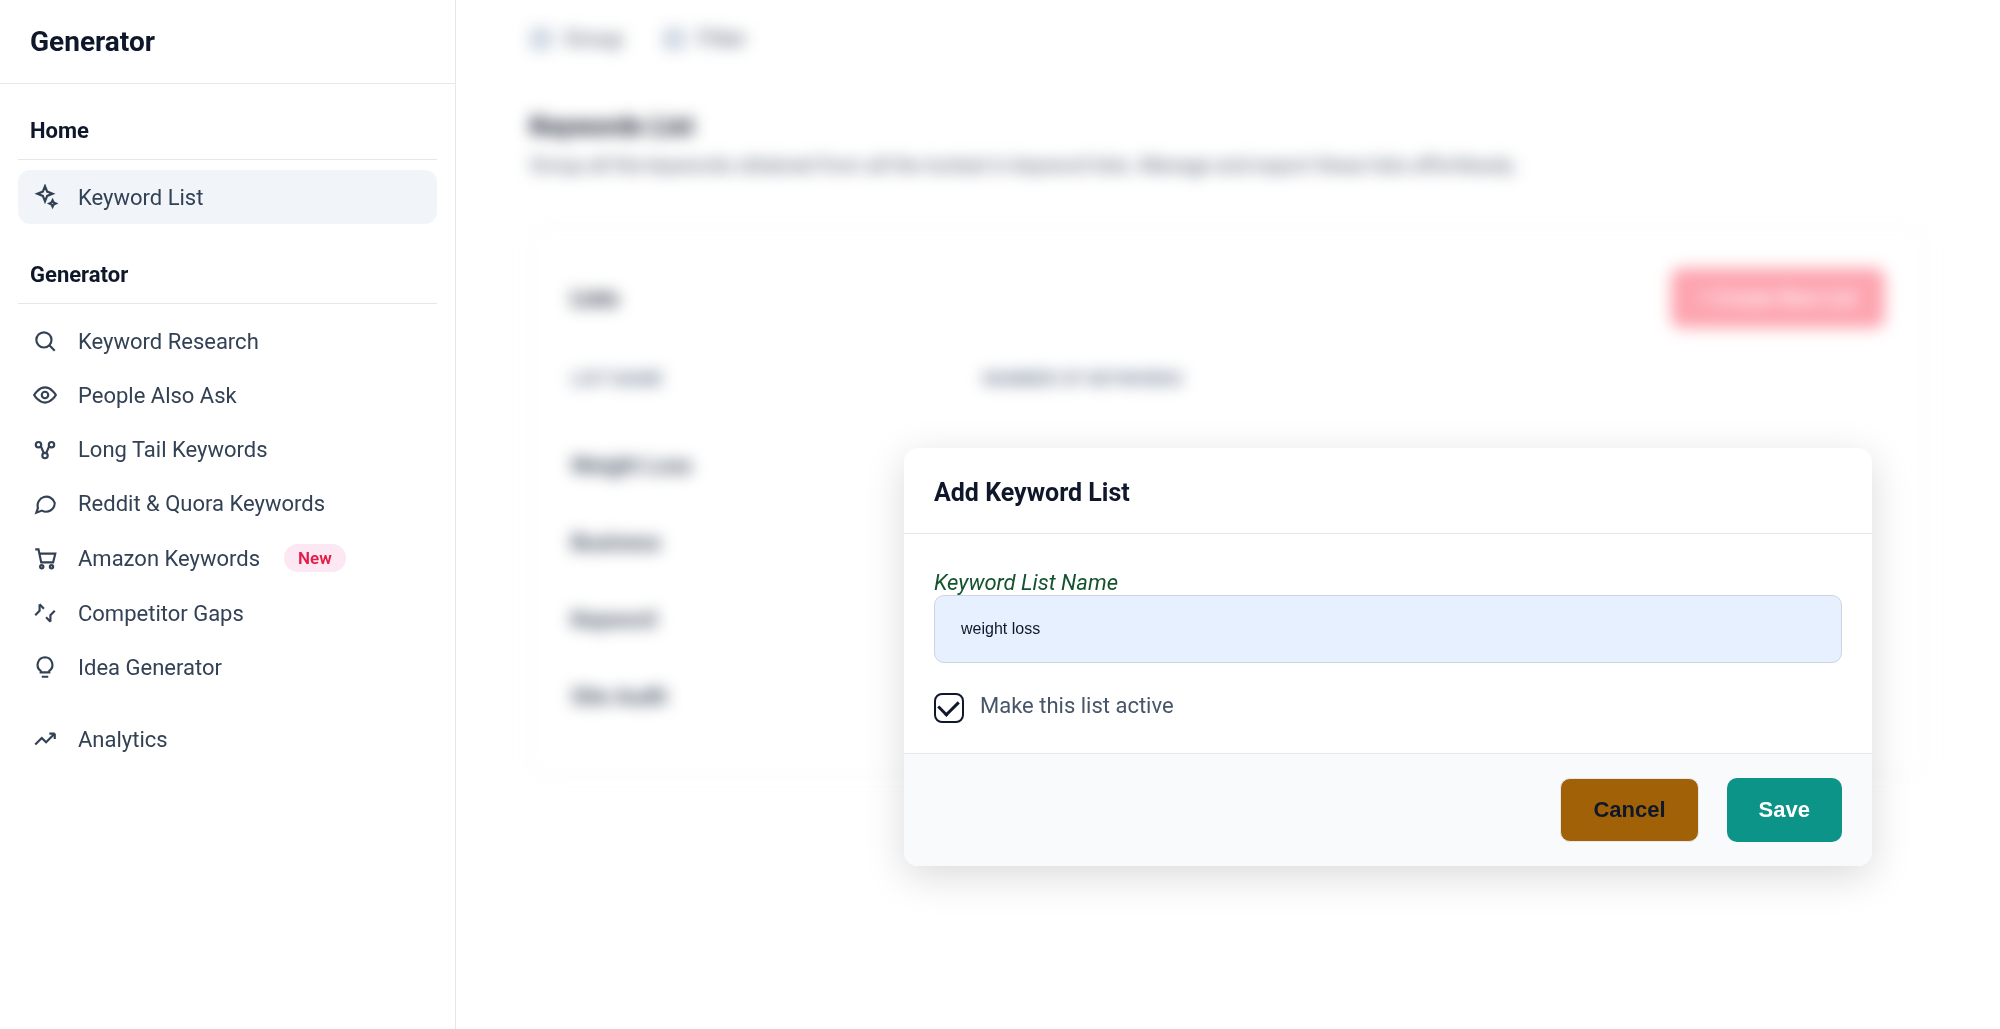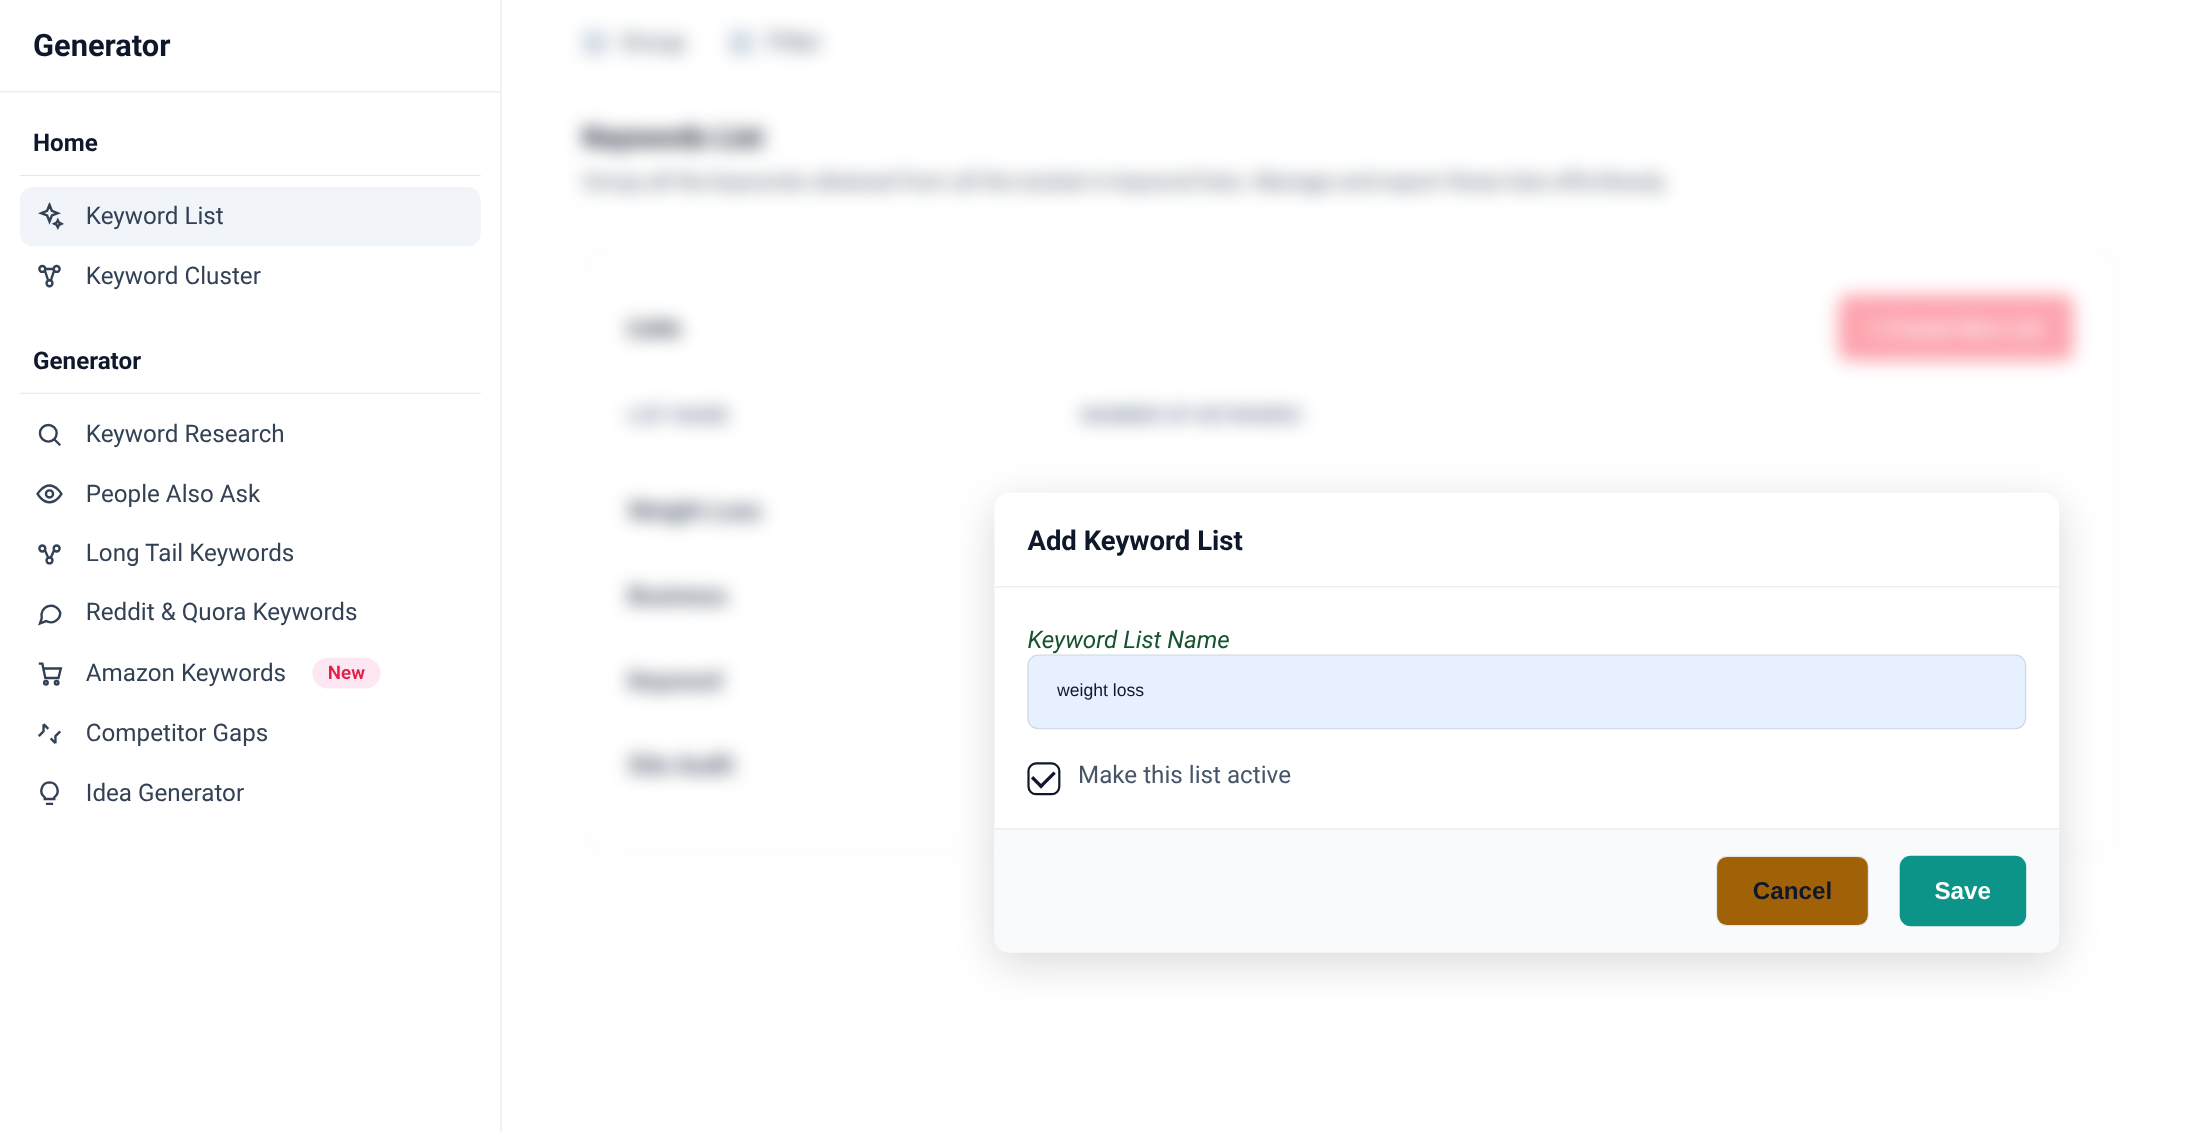--- a/index.html
+++ b/index.html
@@ -56,31 +56,20 @@
 
     <div class="nav-group-title">Home</div>
 
     <div class="nav-item active">
       <span class="ic">
           <svg viewBox="0 0 24 24">
             <path d="M12 2l2 5 5 2-5 2-2 5-2-5-5-2 5-2 2-5zM19 15l1 2 2 1-2 1-1 2-1-2-2-1 2-1 1-2z"></path>
           </svg>
         </span>
       <span>Keyword List</span>
-    </div>
-    <div class="nav-item">
-      <span class="ic">
-          <svg viewBox="0 0 24 24">
-            <circle cx="6" cy="6" r="2.5"></circle>
-            <circle cx="18" cy="6" r="2.5"></circle>
-            <circle cx="12" cy="18" r="2.5"></circle>
-            <path d="M8 7l3 9M16 7l-3 9M8 6h8"></path>
-          </svg>
-        </span>
-      <span>Keyword Cluster</span>
     </div>
 
     <div class="nav-group">
       <div class="nav-group-title">Generator</div>
 
       <div class="nav-item">
         <span class="ic">
             <svg viewBox="0 0 24 24">
               <circle cx="11" cy="11" r="7"></circle>
               <path d="M21 21l-5-5"></path>
@@ -136,20 +125,28 @@
         <span>Competitor Gaps</span>
       </div>
       <div class="nav-item">
         <span class="ic">
             <svg viewBox="0 0 24 24">
               <path d="M9 21h6M10 17h4M12 3a7 7 0 00-4 12.6V17h8v-1.4A7 7 0 0012 3z"></path>
             </svg>
           </span>
         <span>Idea Generator</span>
       </div>
+      <div class="nav-item" style="margin-top:18px;">
+        <span class="ic">
+            <svg viewBox="0 0 24 24">
+              <path d="M3 17l6-6 4 4 8-8M21 7h-5M21 7v5"></path>
+            </svg>
+          </span>
+        <span>Analytics</span>
+      </div>
     </div>
 
   </nav>
 </aside>
 
 <main class="main">
   <div class="toolbar">
     <div class="tool-btn">
         <div class="tool-sq"></div>
         <span>Group</span>

